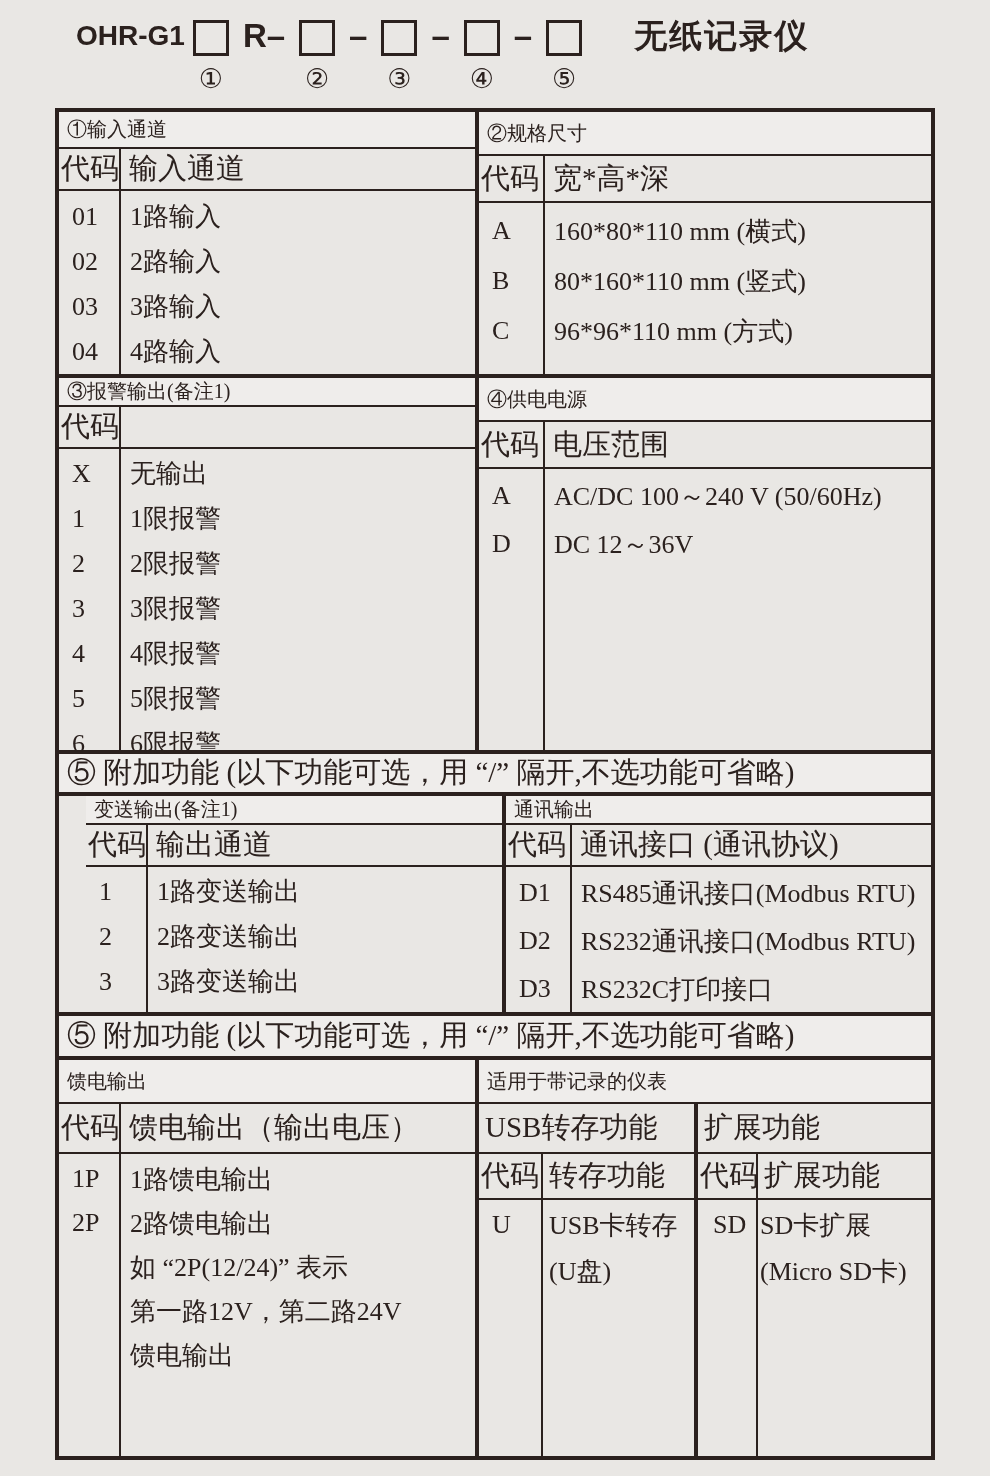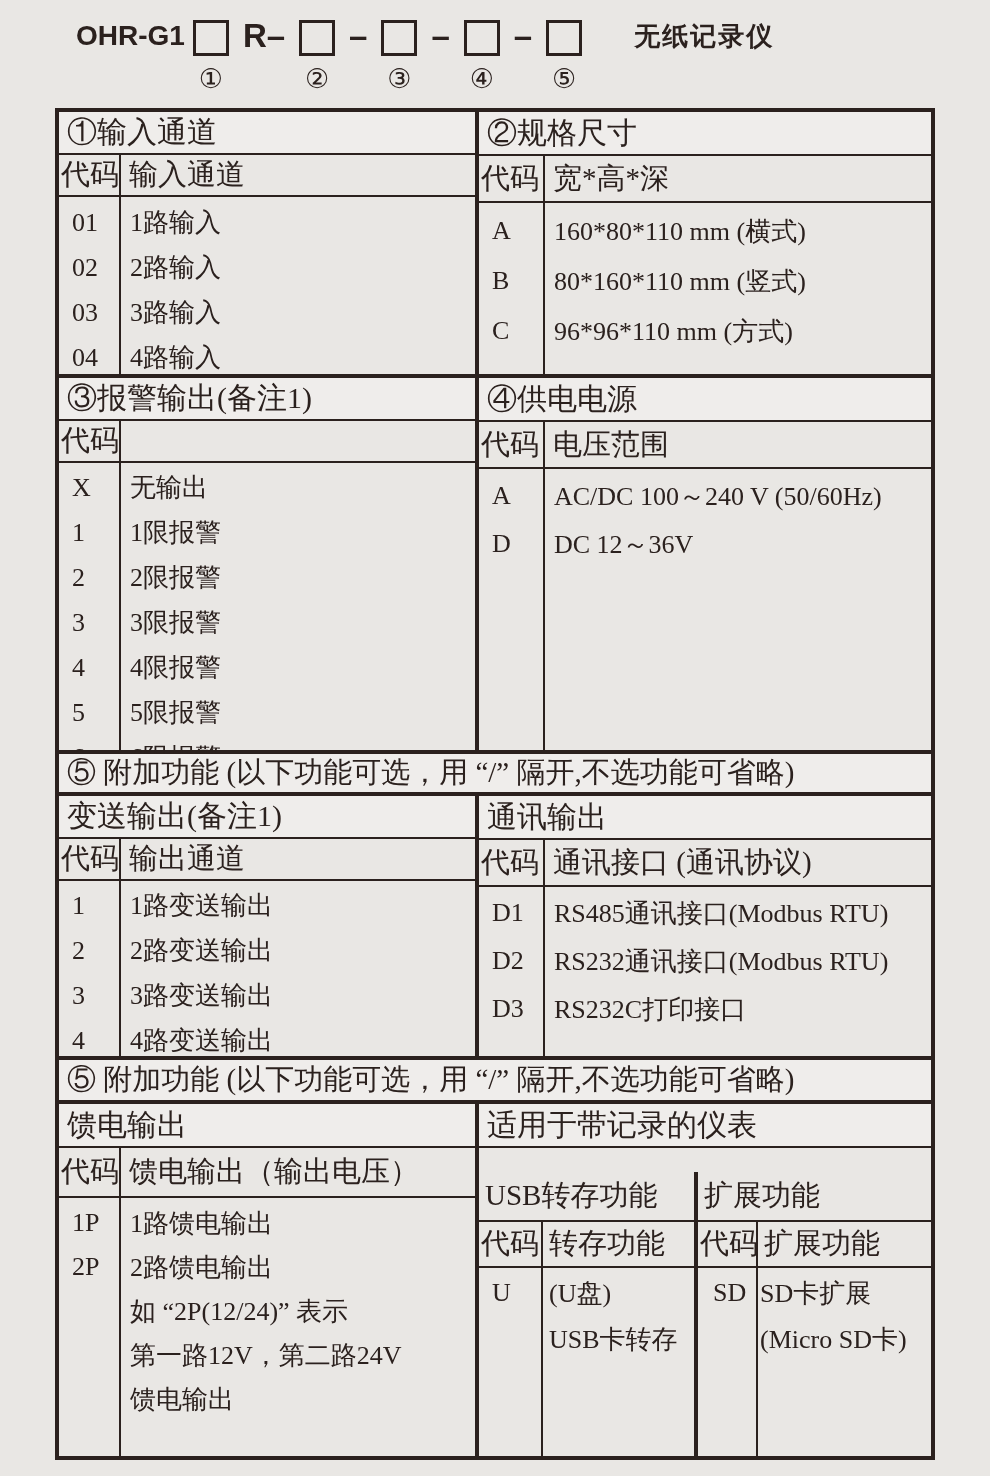--- a/index.html
+++ b/index.html
@@ -33,38 +33,38 @@
   .mbox{
     width:36px;height:36px;border:3px solid var(--ink);
     margin:4px 8px 0 8px;position:relative;flex:0 0 auto;
   }
   .mbox .num{
     position:absolute;top:40px;left:50%;transform:translateX(-50%);
     font-size:27px;color:var(--ink);
     font-family:"Liberation Serif","DejaVu Serif",serif;
   }
   .model-suffix{
-    font-size:26px;font-weight:600;margin-left:44px;letter-spacing:2px;
+    font-size:33px;font-weight:600;margin-left:44px;letter-spacing:2px;
   }
   
   .tbl{
     position:absolute;left:55px;top:108px;width:880px;height:1352px;
     border:4px solid var(--ink);
     display:flex;flex-direction:column;
     background:var(--cell);
   }
   .sect-pair{display:flex;width:100%;}
   .bd4{border-bottom:4px solid var(--ink);}
   .half{display:flex;flex-direction:column;}
   .half.l{width:420px;border-right:4px solid var(--ink);}
   .half.r{flex:1;}
   .sec-title{
     height:44px;border-bottom:2px solid var(--ink);
     display:flex;align-items:center;padding-left:8px;
-    font-size:30px;background:var(--lite);white-space:nowrap;
+    font-size:20px;background:var(--lite);white-space:nowrap;
   }
   .hdr{height:47px;border-bottom:2px solid var(--ink);display:flex;font-size:29px;white-space:nowrap;}
   .hdr .code{border-right:2px solid var(--ink);display:flex;align-items:center;padding-left:2px;flex:0 0 auto;}
   .hdr .desc{flex:1;display:flex;align-items:center;padding-left:8px;overflow:hidden;}
   .body{flex:1;display:flex;font-size:26px;white-space:nowrap;}
   .body .codes{border-right:2px solid var(--ink);display:flex;flex-direction:column;flex:0 0 auto;}
   .body .descs{flex:1;display:flex;flex-direction:column;padding-left:9px;overflow:hidden;}
   .codes>div{display:flex;align-items:center;padding-left:13px;}
   .descs>div{display:flex;align-items:center;}
   .w62{width:62px;} .w66{width:66px;} .w64{width:64px;} .w60{width:60px;}
@@ -72,24 +72,24 @@
   .lh44>div{height:44px;} .lh46>div{height:46px;}
   .pt3{padding-top:3px;} .pt2{padding-top:2px;}
   .band{
     height:42px;border-bottom:4px solid var(--ink);
     display:flex;align-items:center;padding-left:8px;
     font-size:29px;background:var(--lite);white-space:nowrap;
   }
   .band.b2{height:44px;}
   #row-a{height:266px;}
   #row-b{height:376px;}
-  #row-c{height:264px;}
+  #row-c{height:220px;padding-left:27px;}
   #row-d{flex:1;}
   
-  .sub-pair{flex:1;display:flex;margin-top:24px;}
+  .sub-pair{flex:1;display:flex;}
   .sub{display:flex;flex-direction:column;}
   .sub.usb{width:219px;border-right:4px solid var(--ink);}
   .sub.sd{flex:1;}
   .sub-title{
     height:50px;border-bottom:2px solid var(--ink);
     display:flex;align-items:center;padding-left:6px;
     font-size:29px;white-space:nowrap;
   }
   .hdr.h50{height:50px;}
   .hdr.h46{height:46px;}
@@ -290,22 +290,22 @@
           <div class="sub-title">USB转存功能</div>
           <div class="hdr h46">
             <div class="code w64">代码</div>
             <div class="desc" style="padding-left:6px;">转存功能</div>
           </div>
           <div class="body">
             <div class="codes w64 lh46 pt2">
               <div>U</div>
             </div>
             <div class="descs lh46 pt2" style="padding-left:6px;">
+              <div>USB卡转存</div>
               <div>(U盘)</div>
-              <div>USB卡转存</div>
             </div>
           </div>
         </div>
         <div class="sub sd">
           <div class="sub-title">扩展功能</div>
           <div class="hdr h46">
             <div class="code w60">代码</div>
             <div class="desc" style="padding-left:6px;">扩展功能</div>
           </div>
           <div class="body">

